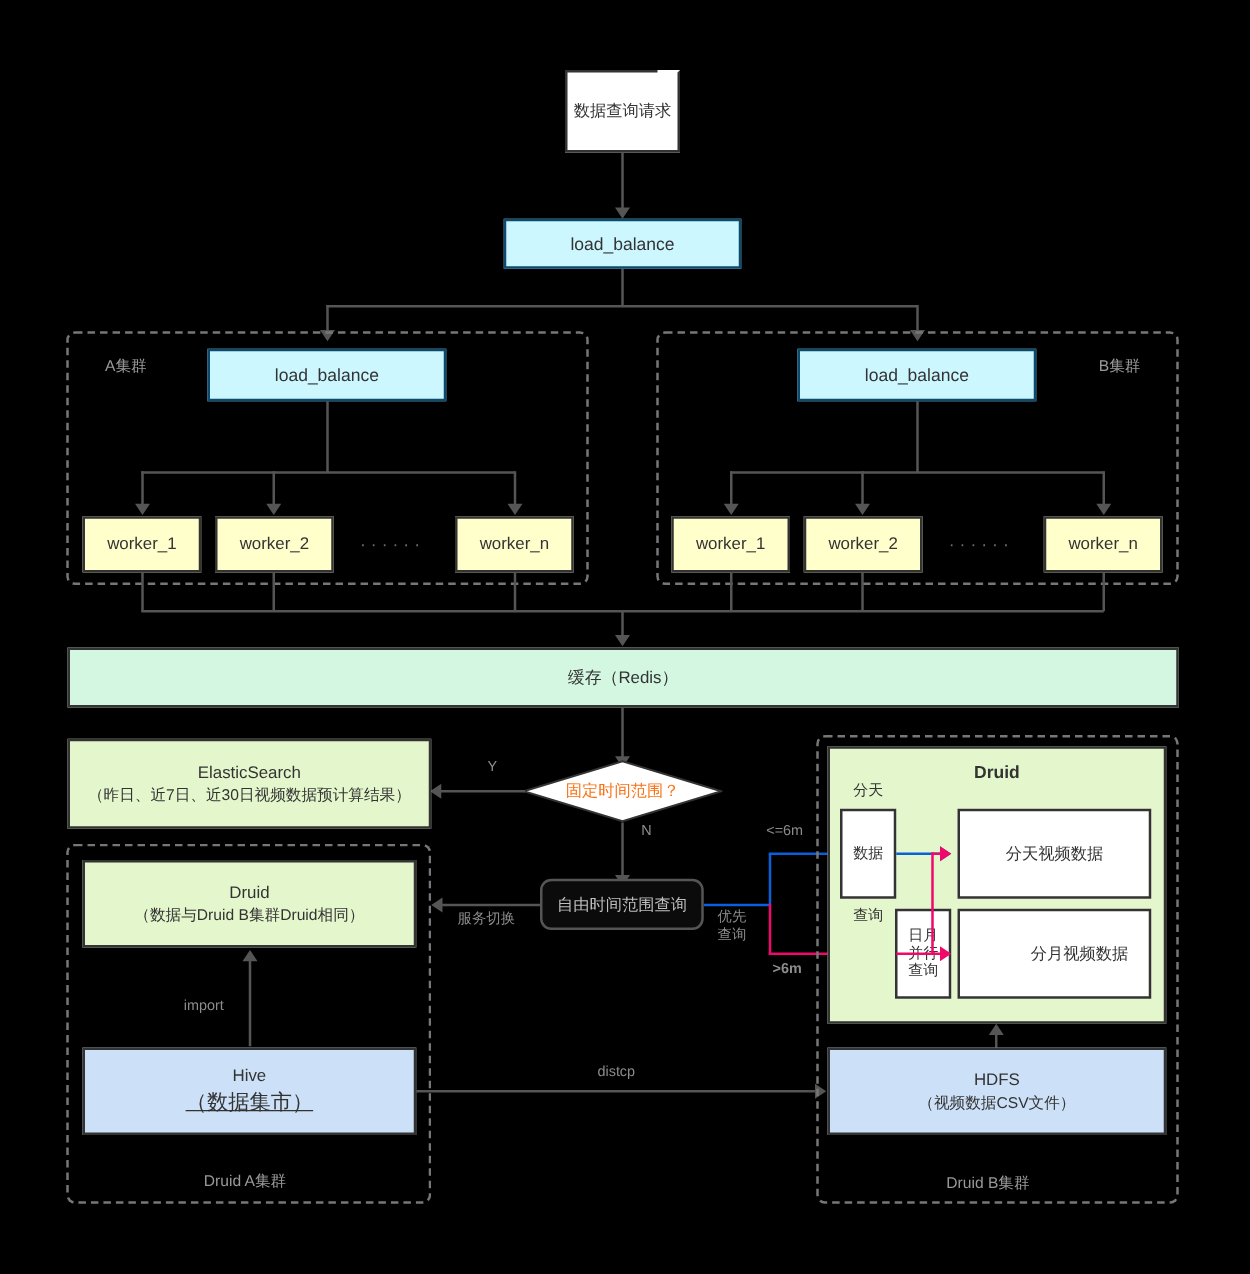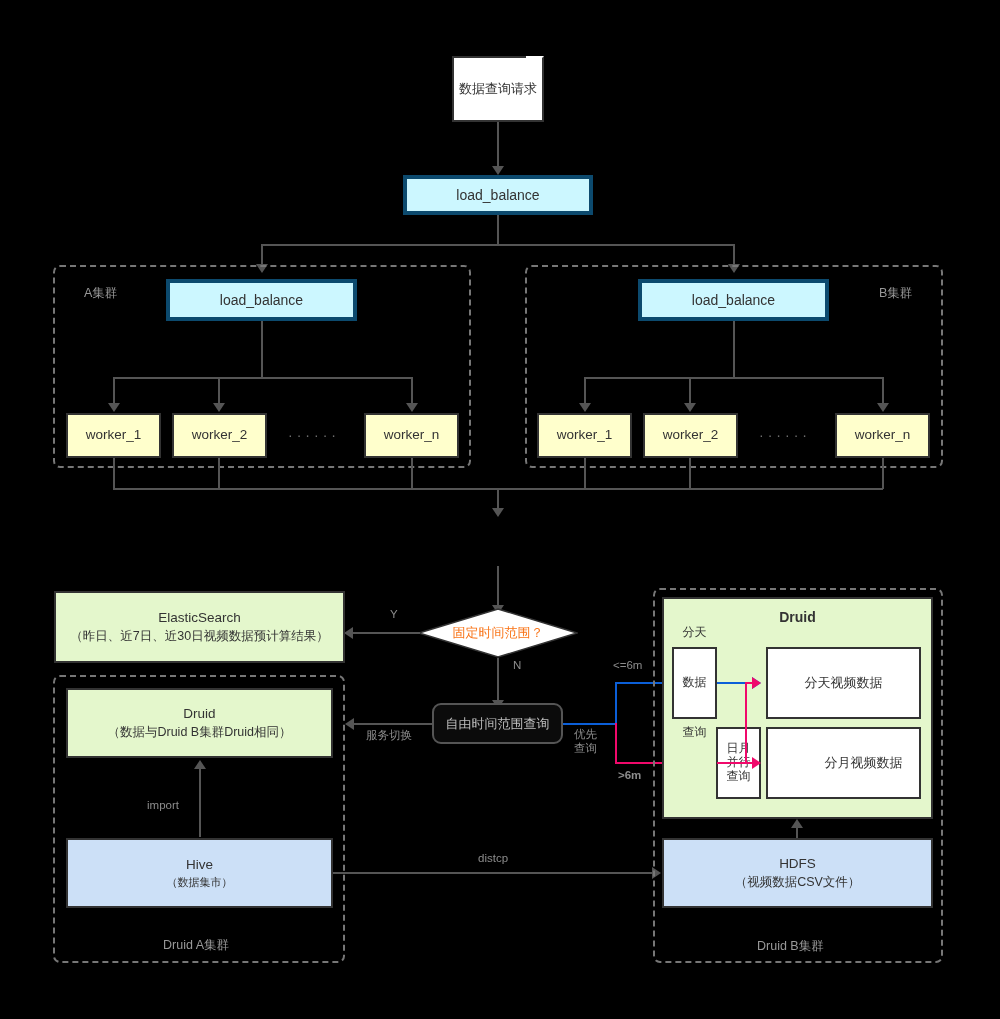--- a/index.html
+++ b/index.html
@@ -2,21 +2,21 @@
 <html><head>
 <meta charset="utf-8">
 <style>
   html,body{margin:0;padding:0;background:#000;}
   body{width:1000px;height:1019px;font-family:"Liberation Sans","DejaVu Sans",sans-serif;}
   #stage{position:relative;width:1000px;height:1019px;background:#000;overflow:hidden;}
 
   .node{position:absolute;box-sizing:border-box;display:flex;align-items:center;
         justify-content:center;text-align:center;color:#333;line-height:1.35;}
   .doc{background:#fff;border:2px solid #333;font-size:13px;color:#333;}
-  .lb{background:#ccf7ff;border:4px solid #0c4a6e;font-size:14px;}
+  .lb{background:#ccf7ff;border:2px solid #0c4a6e;font-size:14px;}
   .worker{background:#ffffcc;border:2px solid #333;font-size:13.5px;}
   .cache{background:#d3f7e0;border:2px solid #333;font-size:13.5px;}
   .green{background:#e4f7cc;border:2px solid #333;font-size:13.5px;}
   .blue{background:#cce0f7;border:2px solid #333;font-size:13.5px;}
   .white{background:#fff;border:2px solid #333;font-size:13px;}
   .darkbox{background:#0b0b0b;border:2px solid #555;border-radius:9px;color:#bfbfbf;font-size:13px;}
   .vsmall{font-size:12px;line-height:1.15;}
 
   .cluster{position:absolute;box-sizing:border-box;border:2px dashed #777;border-radius:7px;}
   .clabel{position:absolute;color:#999;font-size:12.5px;white-space:nowrap;}
@@ -124,20 +124,23 @@
   <div class="ln lnv" style="left:113px;top:458px;height:31px;"></div>
   <div class="ln lnv" style="left:218px;top:458px;height:31px;"></div>
   <div class="ln lnv" style="left:411px;top:458px;height:31px;"></div>
   <div class="ln lnv" style="left:584px;top:458px;height:31px;"></div>
   <div class="ln lnv" style="left:689px;top:458px;height:31px;"></div>
   <div class="ln lnv" style="left:882px;top:458px;height:31px;"></div>
   <div class="ln lnh" style="left:113px;top:488px;width:770px;"></div>
   <div class="ln lnv" style="left:497px;top:488px;height:22px;"></div>
   <div class="ah ah-d" style="left:492px;top:508px;"></div>
 
+  <div class="node cache" style="left:54px;top:518px;width:889px;height:48px;">
+    <span>缓存（Redis）</span>
+  </div>
 
   <div class="ln lnv" style="left:497px;top:566px;height:41px;"></div>
   <div class="ah ah-d" style="left:492px;top:605px;"></div>
 
   <div class="diamond" style="left:418px;top:608px;width:160px;height:50px;">
     <svg width="160" height="50" viewBox="0 0 160 50">
       <polygon points="80,1 159,25 80,49 1,25" fill="#ffffff" stroke="#333" stroke-width="1.5"></polygon>
     </svg>
   </div>
   <div class="dlabel" style="left:418px;top:608px;width:160px;height:50px;">固定时间范围？</div>
@@ -186,21 +189,21 @@
     <span>Druid</span>
     <span style="font-size:12.5px;">（数据与Druid B集群Druid相同）</span>
   </div>
 
   <div class="ln lnv" style="left:199px;top:768px;height:69px;"></div>
   <div class="ah ah-u" style="left:194px;top:760px;"></div>
   <div class="elabel" style="left:147px;top:799px;">import</div>
 
   <div class="node blue" style="left:66px;top:838px;width:267px;height:70px;flex-direction:column;">
     <span>Hive</span>
-    <span style="font-size:11px;">（数据集市）</span>
+    <span style="font-size:17px;text-decoration:underline;">（数据集市）</span>
   </div>
 
   <div class="ln lnh" style="left:333px;top:872px;width:323px;"></div>
   <div class="ah ah-r" style="left:652px;top:867px;"></div>
   <div class="elabel" style="left:478px;top:852px;">distcp</div>
 
   <div class="cluster" style="left:653px;top:588px;width:290px;height:375px;"></div>
   <div class="clabel" style="left:757px;top:938px;">Druid B集群</div>
 
   <div class="node green" style="left:662px;top:597px;width:271px;height:222px;align-items:flex-start;justify-content:center;">

